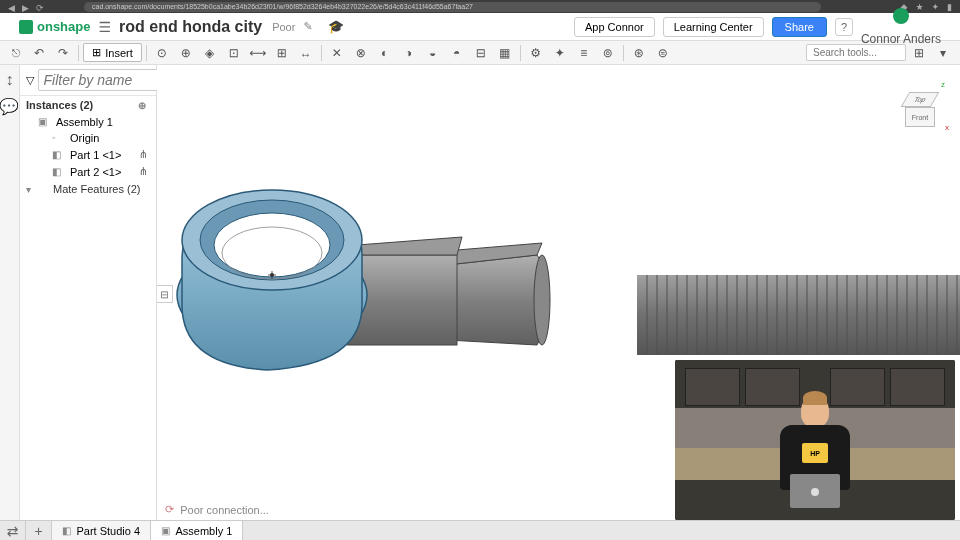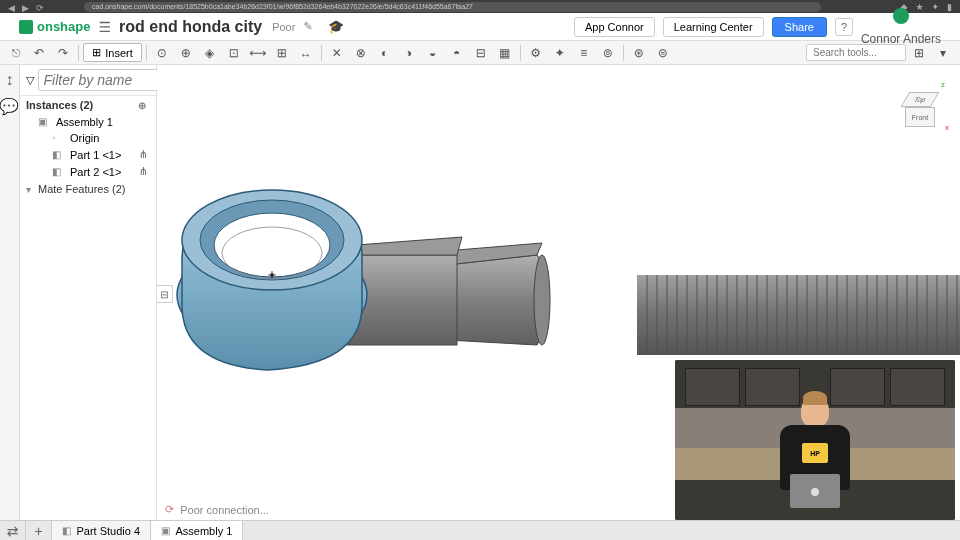--- a/index.html
+++ b/index.html
@@ -32,21 +32,21 @@
 .tb-btn { width: 22px; height: 20px; display: flex; align-items: center; justify-content: center; color: #555; font-size: 12px; cursor: pointer; border-radius: 2px; }
 .tb-sep { width: 1px; height: 16px; background: #ccc; margin: 0 2px; }
 .insert-btn { padding: 2px 8px; border: 1px solid #bbb; border-radius: 2px; font-size: 11px; display: flex; align-items: center; gap: 4px; background: #fff; }
 .search-box { margin-left: auto; padding: 2px 6px; border: 1px solid #ccc; border-radius: 2px; font-size: 10px; color: #888; width: 100px; background: #fff; }
 
 .main { display: flex; height: 455px; position: relative; }
 .left-rail { width: 20px; background: #f5f5f5; border-right: 1px solid #ddd; display: flex; flex-direction: column; align-items: center; padding-top: 6px; gap: 8px; color: #666; }
 .feature-panel { width: 137px; background: #fff; border-right: 1px solid #ddd; display: flex; flex-direction: column; font-size: 11px; }
 .panel-header { display: flex; align-items: center; gap: 4px; padding: 4px 6px; border-bottom: 1px solid #e5e5e5; }
 .filter-input { flex: 1; border: 1px solid #ccc; border-radius: 2px; padding: 2px 4px; font-size: 14px; color: #aaa; font-style: italic; }
-.panel-row { display: flex; align-items: flex-end; padding: 3px 6px; gap: 0; color: #333; }
+.panel-row { display: flex; align-items: flex-end; padding: 3px 6px; gap: 15px; color: #333; }
 .panel-row.header-row { font-weight: 600; justify-content: space-between; }
 .panel-row .icon { width: 12px; font-size: 10px; color: #888; }
 .tree-item { padding-left: 18px; display: flex; align-items: center; gap: 6px; padding-top: 2px; padding-bottom: 2px; }
 .tree-item.deeper { padding-left: 32px; }
 .tree-icon { width: 12px; height: 12px; font-size: 10px; color: #888; }
 .mate-icon { color: #666; font-size: 11px; margin-left: auto; margin-right: 8px; }
 
 .canvas { flex: 1; background: #fff; position: relative; overflow: hidden; }
 .view-cube { position: absolute; top: 15px; right: 15px; width: 50px; height: 60px; }
 .cube-face { position: absolute; border: 1px solid #bbb; background: #f5f5f5; font-size: 7px; color: #666; display: flex; align-items: center; justify-content: center; }

